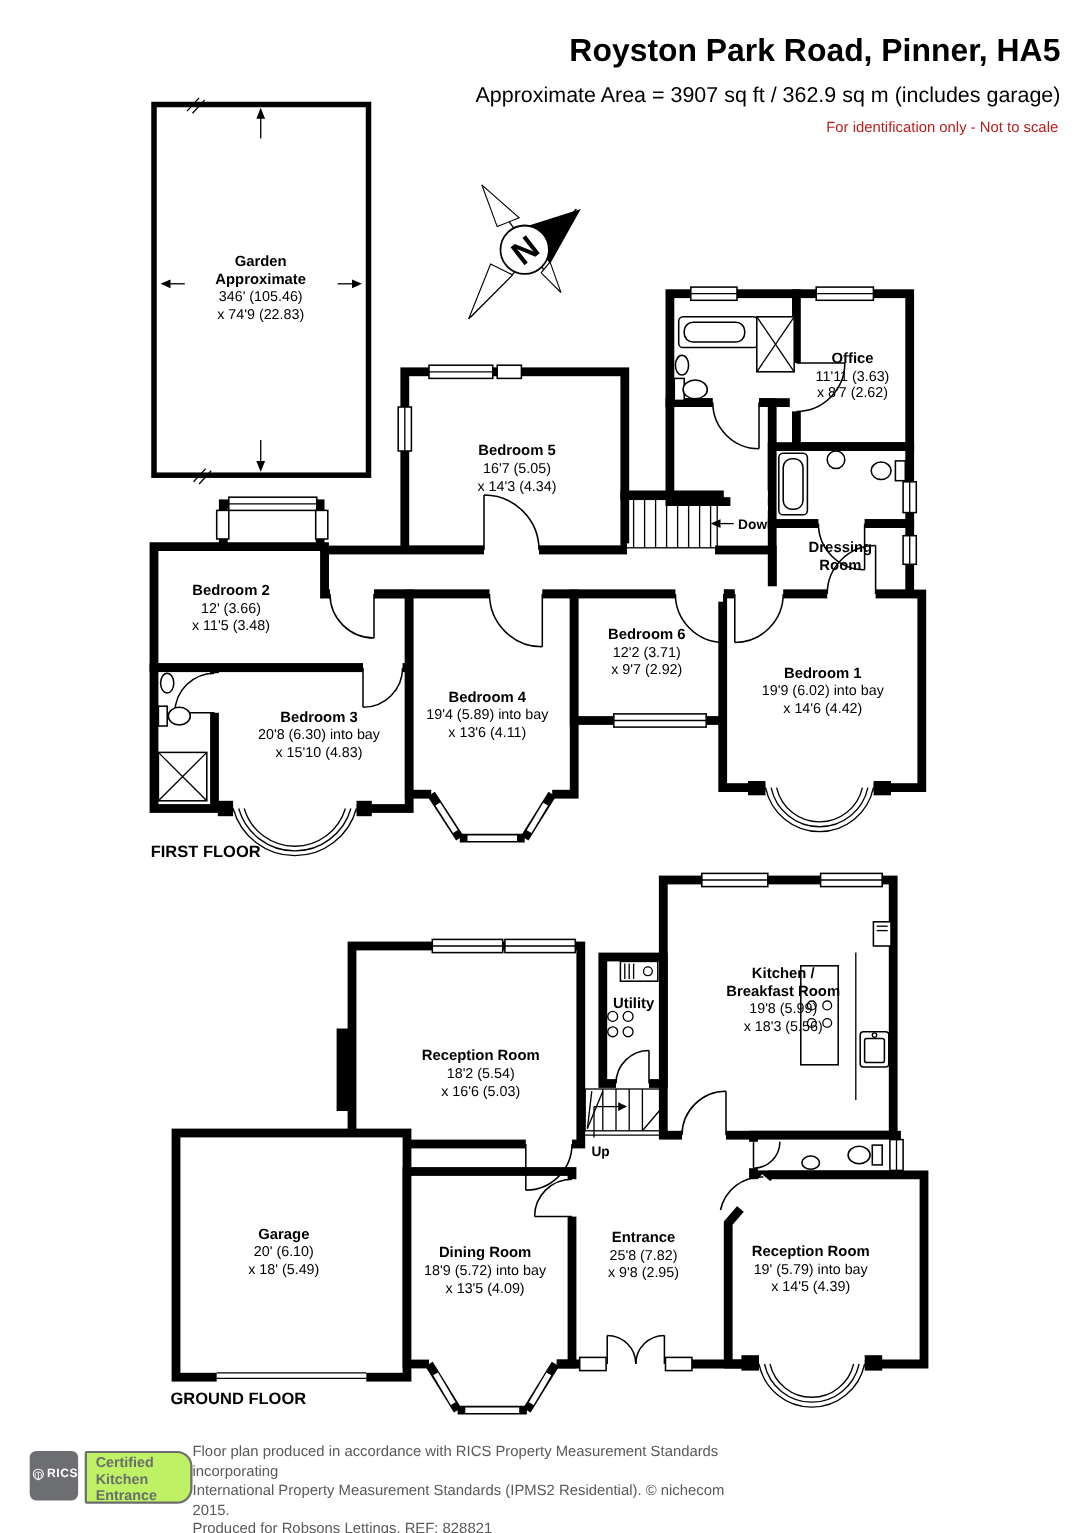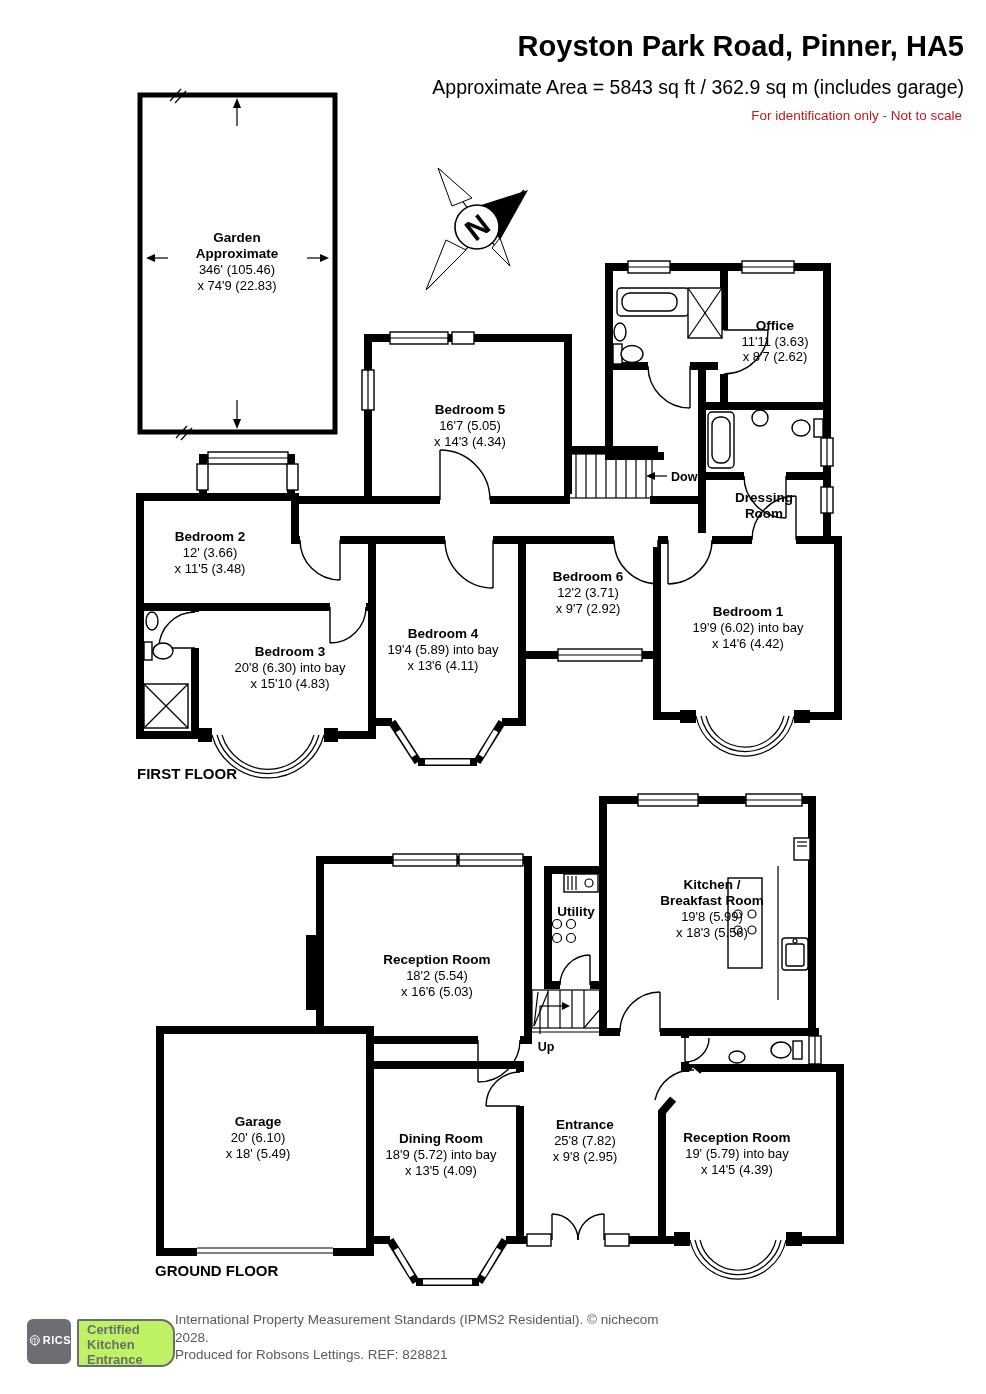--- a/index.html
+++ b/index.html
@@ -34,21 +34,21 @@
          font-weight:bold;font-size:13px;line-height:15px;background:#bef264;}
   .foot-text{position:absolute;left:175px;top:1311px;width:520px;color:#58595b;
              font-size:13.5px;line-height:17.5px;}
 </style>
 </head>
 <body>
 
 <div id="page">
 
   <div class="hdr-title">Royston Park Road, Pinner, HA5</div>
-  <div class="hdr-sub">Approximate Area = 5843 sq ft / 362.9 sq m (includes garage)</div>
+  <div class="hdr-sub">Approximate Area = 3907 sq ft / 362.9 sq m (includes garage)</div>
   <div class="hdr-note">For identification only - Not to scale</div>
 
   <svg width="986" height="1394" viewBox="0 0 986 1394" style="position:absolute;left:0;top:0;">
 
     <g>
       <rect x="140" y="95" width="195" height="337" fill="#fff" stroke="#000" stroke-width="5"></rect>
       <g class="thin">
         <line x1="170" y1="101" x2="181" y2="89"></line>
           <line x1="175" y1="103" x2="186" y2="91"></line>
         <line x1="176" y1="438" x2="187" y2="426"></line>
@@ -439,16 +439,17 @@
       <path d="M10 17 Q13 20 16 17" fill="none" stroke="#fff" stroke-width="1.4"></path>
     </svg>
     <div class="rics-word">RICS</div>
   </div>
   <div class="badge">
     <div>Certified</div>
     <div>Kitchen</div>
     <div>Entrance</div>
   </div>
   <div class="foot-text">
-    <div>International Property Measurement Standards (IPMS2 Residential).  © nichecom 2028.</div>
+    <div>Floor plan produced in accordance with RICS Property Measurement Standards incorporating</div>
+    <div>International Property Measurement Standards (IPMS2 Residential).  © nichecom 2015.</div>
     <div>Produced for Robsons Lettings.  REF: 828821</div>
   </div>
 </div>
 
 </body></html>

